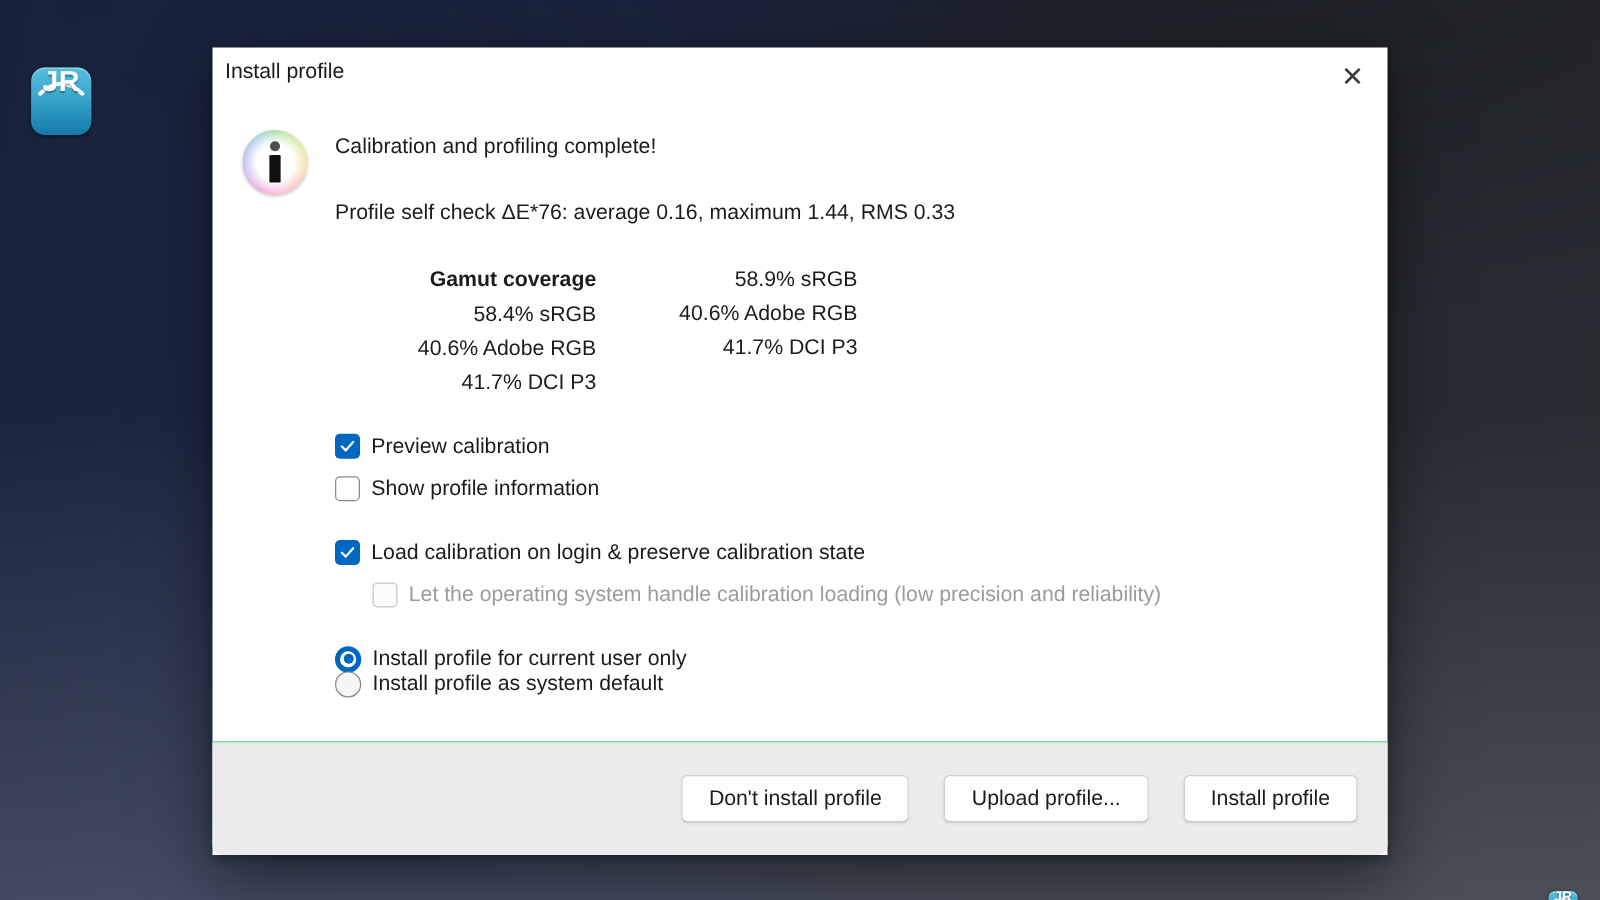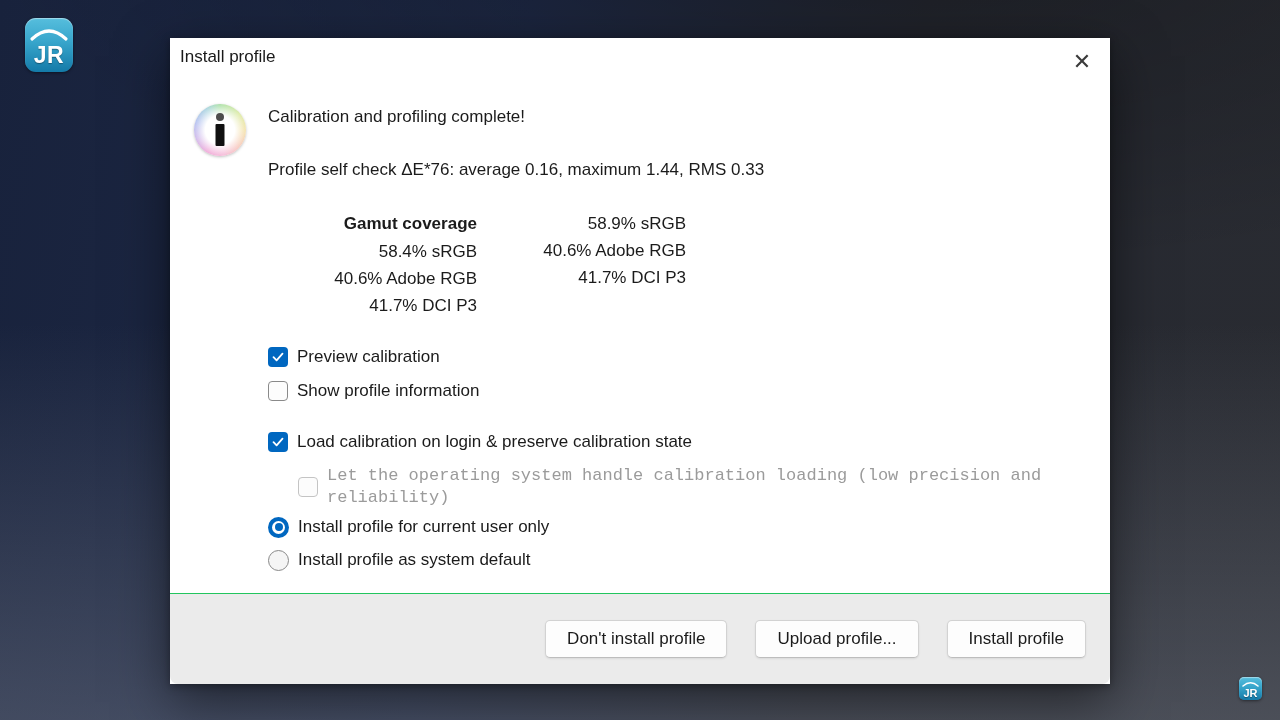--- a/index.html
+++ b/index.html
@@ -12,21 +12,21 @@
       radial-gradient(120% 80% at 70% -10%, rgba(0,0,0,0.30), rgba(0,0,0,0) 60%),
       linear-gradient(to bottom, rgba(120,126,140,0) 45%, rgba(122,128,142,0.42) 100%),
       linear-gradient(100deg, #18223c 0%, #1f2a47 38%, #272a33 66%, #292b31 100%);
   }
 
   
   .jr-logo {
     position:absolute; color:#fff; font-weight:bold;
     background:linear-gradient(180deg,#56bedd 0%,#37a5cb 45%,#147aa8 100%);
     box-shadow: inset 0 1px 1px rgba(255,255,255,0.45), 0 1px 3px rgba(0,0,0,0.45);
-    display:flex; align-items:flex-end; justify-content:center;
+    display:flex; align-items:flex-start; justify-content:center;margin-top:36px;
   }
   .jr-large { left:25px; top:18px; width:48px; height:54px; border-radius:11px; font-size:23px; padding-bottom:5px; letter-spacing:0.5px; }
   .jr-small { left:1239px; top:677px; width:23px; height:23px; border-radius:5px; font-size:11px; padding-bottom:1px; }
   .jr-arc { position:absolute; left:0; top:0; width:100%; height:100%; }
   .jr-text { position:relative; text-shadow:0 1px 1px rgba(0,0,0,0.35); line-height:1; }
 
   
   .dialog {
     position:absolute; left:170px; top:38px; width:940px; height:646px;
     background:#ffffff; border-radius:0;
@@ -53,21 +53,21 @@
   .msg2 { position:absolute; left:98px; top:122px; }
 
   .gamut { position:absolute; left:98px; top:172px; display:flex; }
   .gamut-col { width:209px;text-align:right; }
   .gamut-header { font-weight:700; line-height:28px; }
   .gamut-row { line-height:27px; }
 
   .row { position:absolute; left:98px; display:flex; align-items:center; gap:9px; cursor:pointer; }
   .row-indent { left:128px; }
   .row-label { line-height:22px; }
-  .label-disabled { color:#9b9b9b;font-family:Liberation Mono, monospace; }
+  .label-disabled { color:#9b9b9b; }
 
   .checkbox { width:20px; height:20px; border-radius:4px; flex:0 0 auto; display:flex; align-items:center; justify-content:center; }
   .checkbox.checked { background:#0067c0; }
   .checkbox.unchecked { background:#fdfdfd; border:1px solid #8a8a8a; }
   .checkbox.disabled { background:#fcfcfc; border:1px solid #c4c4c4; }
 
   .radio { width:21px; height:21px; border-radius:50%; flex:0 0 auto; display:flex; align-items:center; justify-content:center; }
   .radio.selected { background:#0067c0; }
   .radio-white { width:13px; height:13px; border-radius:50%; background:#ffffff; display:flex; align-items:center; justify-content:center; }
   .radio-dot { width:8px; height:8px; border-radius:50%; background:#0067c0; }
@@ -165,21 +165,21 @@
 
     <div class="row" style="top:478px;">
       <span class="radio selected">
         <span class="radio-white">
             <span class="radio-dot"></span>
           </span>
       </span>
       <span class="row-label">Install profile for current user only</span>
     </div>
 
-    <div class="row" style="top:511px;">
+    <div class="row" style="top:498px;">
       <span class="radio unselected"></span>
       <span class="row-label">Install profile as system default</span>
     </div>
 
     <div class="footer">
       <button class="btn">Don't install profile</button>
       <button class="btn">Upload profile...</button>
       <button class="btn">Install profile</button>
     </div>
 

